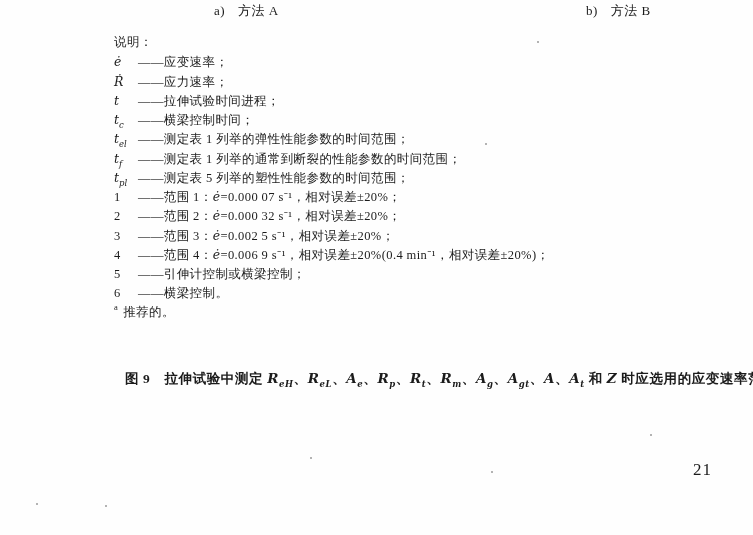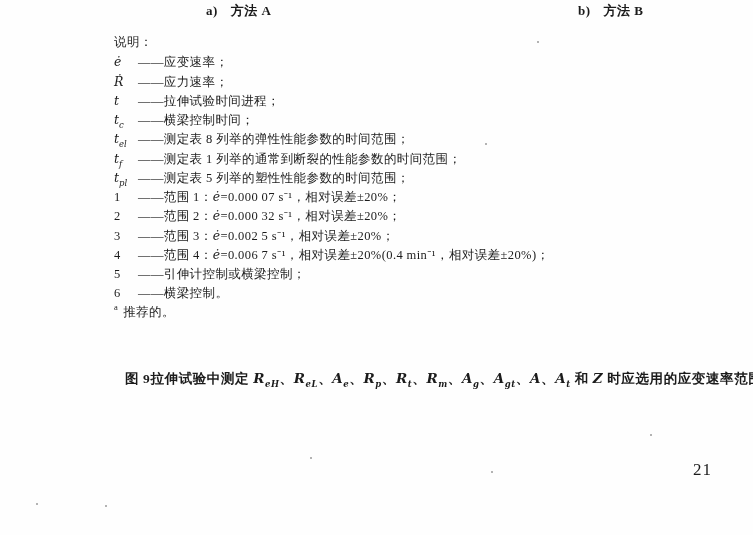--- a/index.html
+++ b/index.html
@@ -6,23 +6,24 @@
   body {
     width:753px; height:535px;
     background:#fefefe;
     position:relative;
     overflow:hidden;
     font-family:"Liberation Serif", serif;
     color:#1b1b1b;
   }
   .hdr {
     position:absolute; top:2px;
-    font-weight:bold; font-size:13px;
+    font-weight:normal; font-size:13px;
     letter-spacing:0.5px;
     white-space:nowrap;
+    margin-left:8px;
   }
   .hdr-a { left:206px; }
   .hdr-b { left:578px; }
   .hdr .lbl { margin-right:13px; }
 
   .content {
     position:absolute; left:114px; top:33px;
     font-size:12.5px;
     white-space:nowrap;
   }
@@ -40,21 +41,21 @@
   }
   .isym { font-family:"DejaVu Serif", serif; font-style:italic; }
   .fn sup { font-size:8.5px; margin-right:5px; line-height:0; }
 
   .caption {
     position:absolute; left:125px; top:370px;
     font-weight:bold; font-size:13.5px;
     letter-spacing:0.6px;
     white-space:nowrap;
   }
-  .caption .cap-label { margin-right:0; }
+  .caption .cap-label { margin-right:14px; }
   .caption .msym i {
     font-family:"DejaVu Serif", serif; font-style:italic;
   }
   .caption sub { font-weight:bold;font-style:italic; }
 
   .page-number {
     position:absolute; left:693px; top:460px;
     font-size:17px; letter-spacing:1px;
   }
   .speck {
@@ -68,28 +69,28 @@
 <div class="hdr hdr-a"><span class="lbl">a)</span><span>方法 A</span></div>
 <div class="hdr hdr-b"><span class="lbl">b)</span><span>方法 B</span></div>
 
 <div class="content">
   <div class="line">说明：</div>
 
   <div class="line"><span class="symcol"><i>ė</i><sub></sub></span><span>——应变速率；</span></div>
   <div class="line"><span class="symcol"><i>Ṙ</i><sub></sub></span><span>——应力速率；</span></div>
   <div class="line"><span class="symcol"><i>t</i><sub></sub></span><span>——拉伸试验时间进程；</span></div>
   <div class="line"><span class="symcol"><i>t</i><sub>c</sub></span><span>——横梁控制时间；</span></div>
-  <div class="line"><span class="symcol"><i>t</i><sub>el</sub></span><span>——测定表 8 列举的弹性性能参数的时间范围；</span></div>
+  <div class="line"><span class="symcol"><i>t</i><sub>el</sub></span><span>——测定表 1 列举的弹性性能参数的时间范围；</span></div>
   <div class="line"><span class="symcol"><i>t</i><sub>f</sub></span><span>——测定表 1 列举的通常到断裂的性能参数的时间范围；</span></div>
   <div class="line"><span class="symcol"><i>t</i><sub>pl</sub></span><span>——测定表 5 列举的塑性性能参数的时间范围；</span></div>
 
   <div class="line"><span class="numcol">1</span><span>——范围 1：</span><i class="isym">ė</i><span>=0.000 07 s⁻¹，相对误差±20%；</span></div>
   <div class="line"><span class="numcol">2</span><span>——范围 2：</span><i class="isym">ė</i><span>=0.000 32 s⁻¹，相对误差±20%；</span></div>
   <div class="line"><span class="numcol">3</span><span>——范围 3：</span><i class="isym">ė</i><span>=0.002 5 s⁻¹，相对误差±20%；</span></div>
-  <div class="line"><span class="numcol">4</span><span>——范围 4：</span><i class="isym">ė</i><span>=0.006 7 s⁻¹，相对误差±20%(0.4 min⁻¹，相对误差±20%)；</span></div>
+  <div class="line"><span class="numcol">4</span><span>——范围 4：</span><i class="isym">ė</i><span>=0.006 9 s⁻¹，相对误差±20%(0.4 min⁻¹，相对误差±20%)；</span></div>
   <div class="line"><span class="numcol">5</span><span>——引伸计控制或横梁控制；</span><i class="isym"></i><span></span></div>
   <div class="line"><span class="numcol">6</span><span>——横梁控制。</span><i class="isym"></i><span></span></div>
 
   <div class="line fn"><sup>a</sup><span>推荐的。</span></div>
 </div>
 
 <div class="caption">
   <span class="cap-label">图 9</span><span>拉伸试验中测定 </span><span class="msym"><i>R</i><sub>eH</sub></span><span>、</span><span class="msym"><i>R</i><sub>eL</sub></span><span>、</span><span class="msym"><i>A</i><sub>e</sub></span><span>、</span><span class="msym"><i>R</i><sub>p</sub></span><span>、</span><span class="msym"><i>R</i><sub>t</sub></span><span>、</span><span class="msym"><i>R</i><sub>m</sub></span><span>、</span><span class="msym"><i>A</i><sub>g</sub></span><span>、</span><span class="msym"><i>A</i><sub>gt</sub></span><span>、</span><span class="msym"><i>A</i><sub></sub></span><span>、</span><span class="msym"><i>A</i><sub>t</sub></span><span> 和 </span><span class="msym"><i>Z</i></span><span> 时应选用的应变速率范围</span>
 </div>
 

